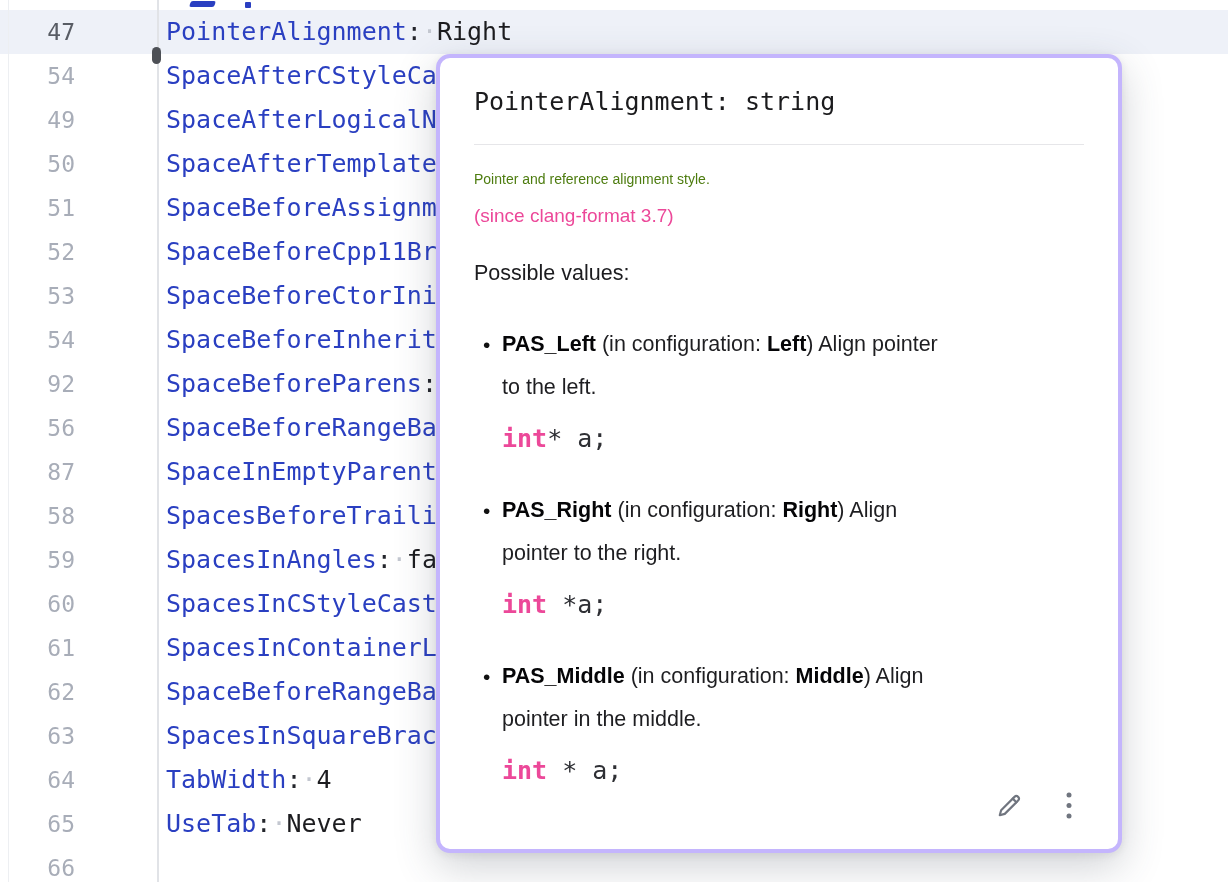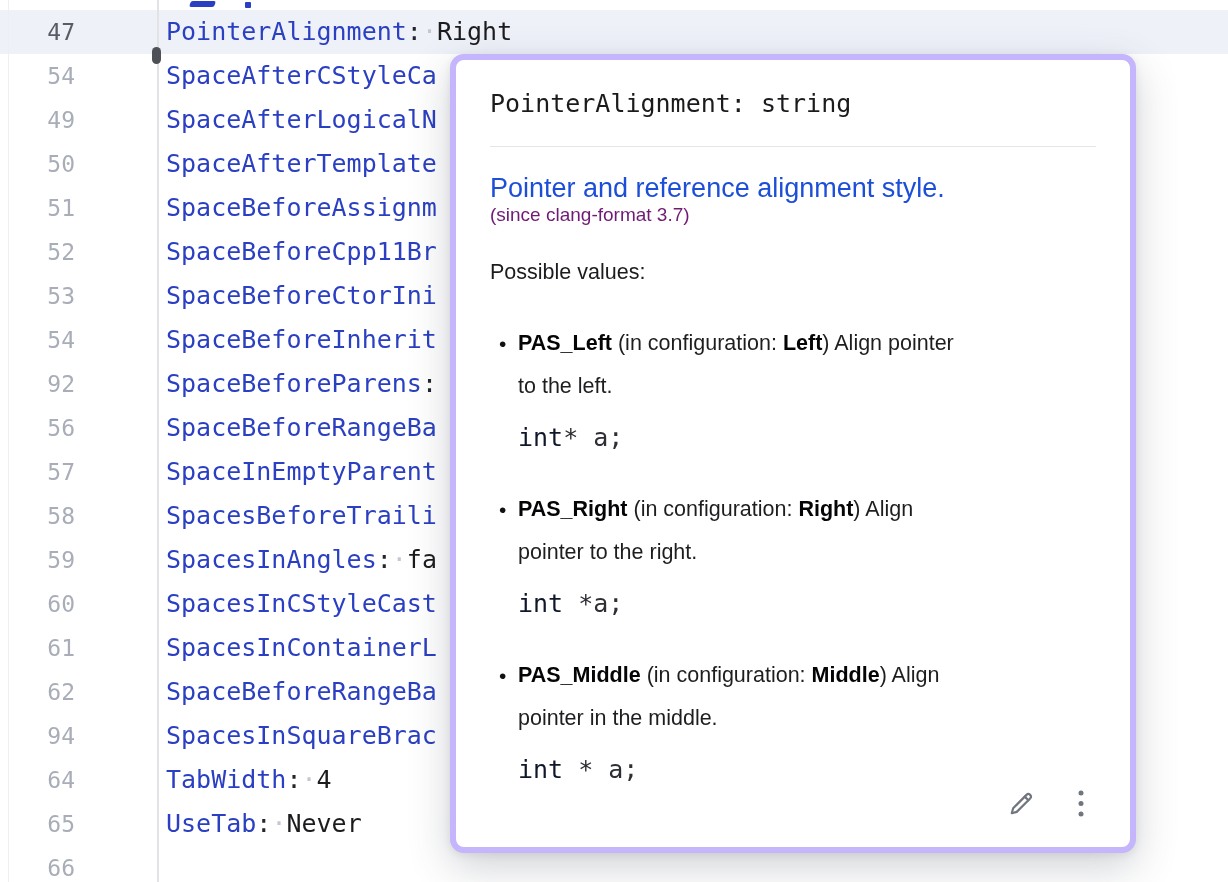--- a/index.html
+++ b/index.html
@@ -31,40 +31,40 @@
   }
   .row.current .ln { color:#585c64; }
   .code { position:absolute; left:166px; top:0; font-family:"DejaVu Sans Mono", monospace; font-size:25px; }
   .code .k  { color:#2a3fc1; }
   .code .c  { color:#23252b; }
   .code .ws { color:#c3c7d0; }
   .code .v  { color:#1c1c1f; }
 
   
   #doc-popup {
-    position:absolute; left:450px; top:54px; width:686px; height:799px;
+    position:absolute; left:436px; top:54px; width:686px; height:799px;
     background:#ffffff;
-    border:6px solid #c4b5fd;
+    border:4px solid #c4b5fd;
     border-radius:14px;
     box-shadow:0 14px 42px rgba(60,65,85,.24), 0 2px 8px rgba(0,0,0,.08);
     z-index:10;
     padding:26px 34px 24px 34px;
     overflow:hidden;
   }
   .doc-title { font-family:"DejaVu Sans Mono", monospace; font-size:25px; color:#1b1b1d; line-height:36px; }
   .doc-divider { height:1px; background:#e6e6e9; margin:24px 0 0 0; border:none; }
-  .doc-desc { margin-top:27px; font-size:27px; color:#1d4ed8; line-height:28px; }
-  .doc-since { font-size:19px; color:#701a75; line-height:26px; }
+  .doc-desc { margin-top:20px; font-size:14px; color:#4d7c0f; line-height:28px; }
+  .doc-since { margin-top:10px; font-size:19px; color:#ec4899; line-height:26px; }
   .doc-possible { margin-top:30px; font-size:21.5px; color:#1c1c1f; line-height:28px; }
   .pv-list { margin-top:36px; }
   .pv-item { position:relative; padding-left:28px; margin-bottom:32px; font-size:21.5px; color:#1e1e21; line-height:43px; }
   .pv-bullet { position:absolute; left:9px; top:0; font-size:21px; color:#111; }
   .pv-item b { font-weight:700; color:#050507;text-align:right; }
   .pv-code { margin-top:12px; font-family:"DejaVu Sans Mono", monospace; font-size:25px; line-height:36px; white-space:pre; }
-  .pv-code .kw { font-weight:normal; color:#0f172a; }
+  .pv-code .kw { font-weight:bold; color:#ec4899; }
   .pv-code .rest { color:#2e2f34; }
 
   .doc-actions { position:absolute; right:32px; bottom:26px; display:flex; align-items:center; gap:26px; }
   .icon-btn { width:34px; height:34px; display:flex; align-items:center; justify-content:center; cursor:pointer; border-radius:6px; }
   .icon-btn svg { display:block; }
 </style>
 </head>
 <body>
 
 <div id="editor">
@@ -109,21 +109,21 @@
     </div>
     <div class="row" style="top: 362px;">
       <span class="ln">92</span>
       <span class="code"><span class="k">SpaceBeforeParens</span><span class="c">:</span><span class="v"></span></span>
     </div>
     <div class="row" style="top: 406px;">
       <span class="ln">56</span>
       <span class="code"><span class="k">SpaceBeforeRangeBa</span><span class="c"></span><span class="v"></span></span>
     </div>
     <div class="row" style="top: 450px;">
-      <span class="ln">57</span>
+      <span class="ln">87</span>
       <span class="code"><span class="k">SpaceInEmptyParent</span><span class="c"></span><span class="v"></span></span>
     </div>
     <div class="row" style="top: 494px;">
       <span class="ln">58</span>
       <span class="code"><span class="k">SpacesBeforeTraili</span><span class="c"></span><span class="v"></span></span>
     </div>
     <div class="row" style="top: 538px;">
       <span class="ln">59</span>
       <span class="code"><span class="k">SpacesInAngles</span><span class="c">:</span><span class="ws">·</span><span class="v">fa</span></span>
     </div>
@@ -133,21 +133,21 @@
     </div>
     <div class="row" style="top: 626px;">
       <span class="ln">61</span>
       <span class="code"><span class="k">SpacesInContainerL</span><span class="c"></span><span class="v"></span></span>
     </div>
     <div class="row" style="top: 670px;">
       <span class="ln">62</span>
       <span class="code"><span class="k">SpaceBeforeRangeBa</span><span class="c"></span><span class="v"></span></span>
     </div>
     <div class="row" style="top: 714px;">
-      <span class="ln">94</span>
+      <span class="ln">63</span>
       <span class="code"><span class="k">SpacesInSquareBrac</span><span class="c"></span><span class="v"></span></span>
     </div>
     <div class="row" style="top: 758px;">
       <span class="ln">64</span>
       <span class="code"><span class="k">TabWidth</span><span class="c">:</span><span class="ws">·</span><span class="v">4</span></span>
     </div>
     <div class="row" style="top: 802px;">
       <span class="ln">65</span>
       <span class="code"><span class="k">UseTab</span><span class="c">:</span><span class="ws">·</span><span class="v">Never</span></span>
     </div>

